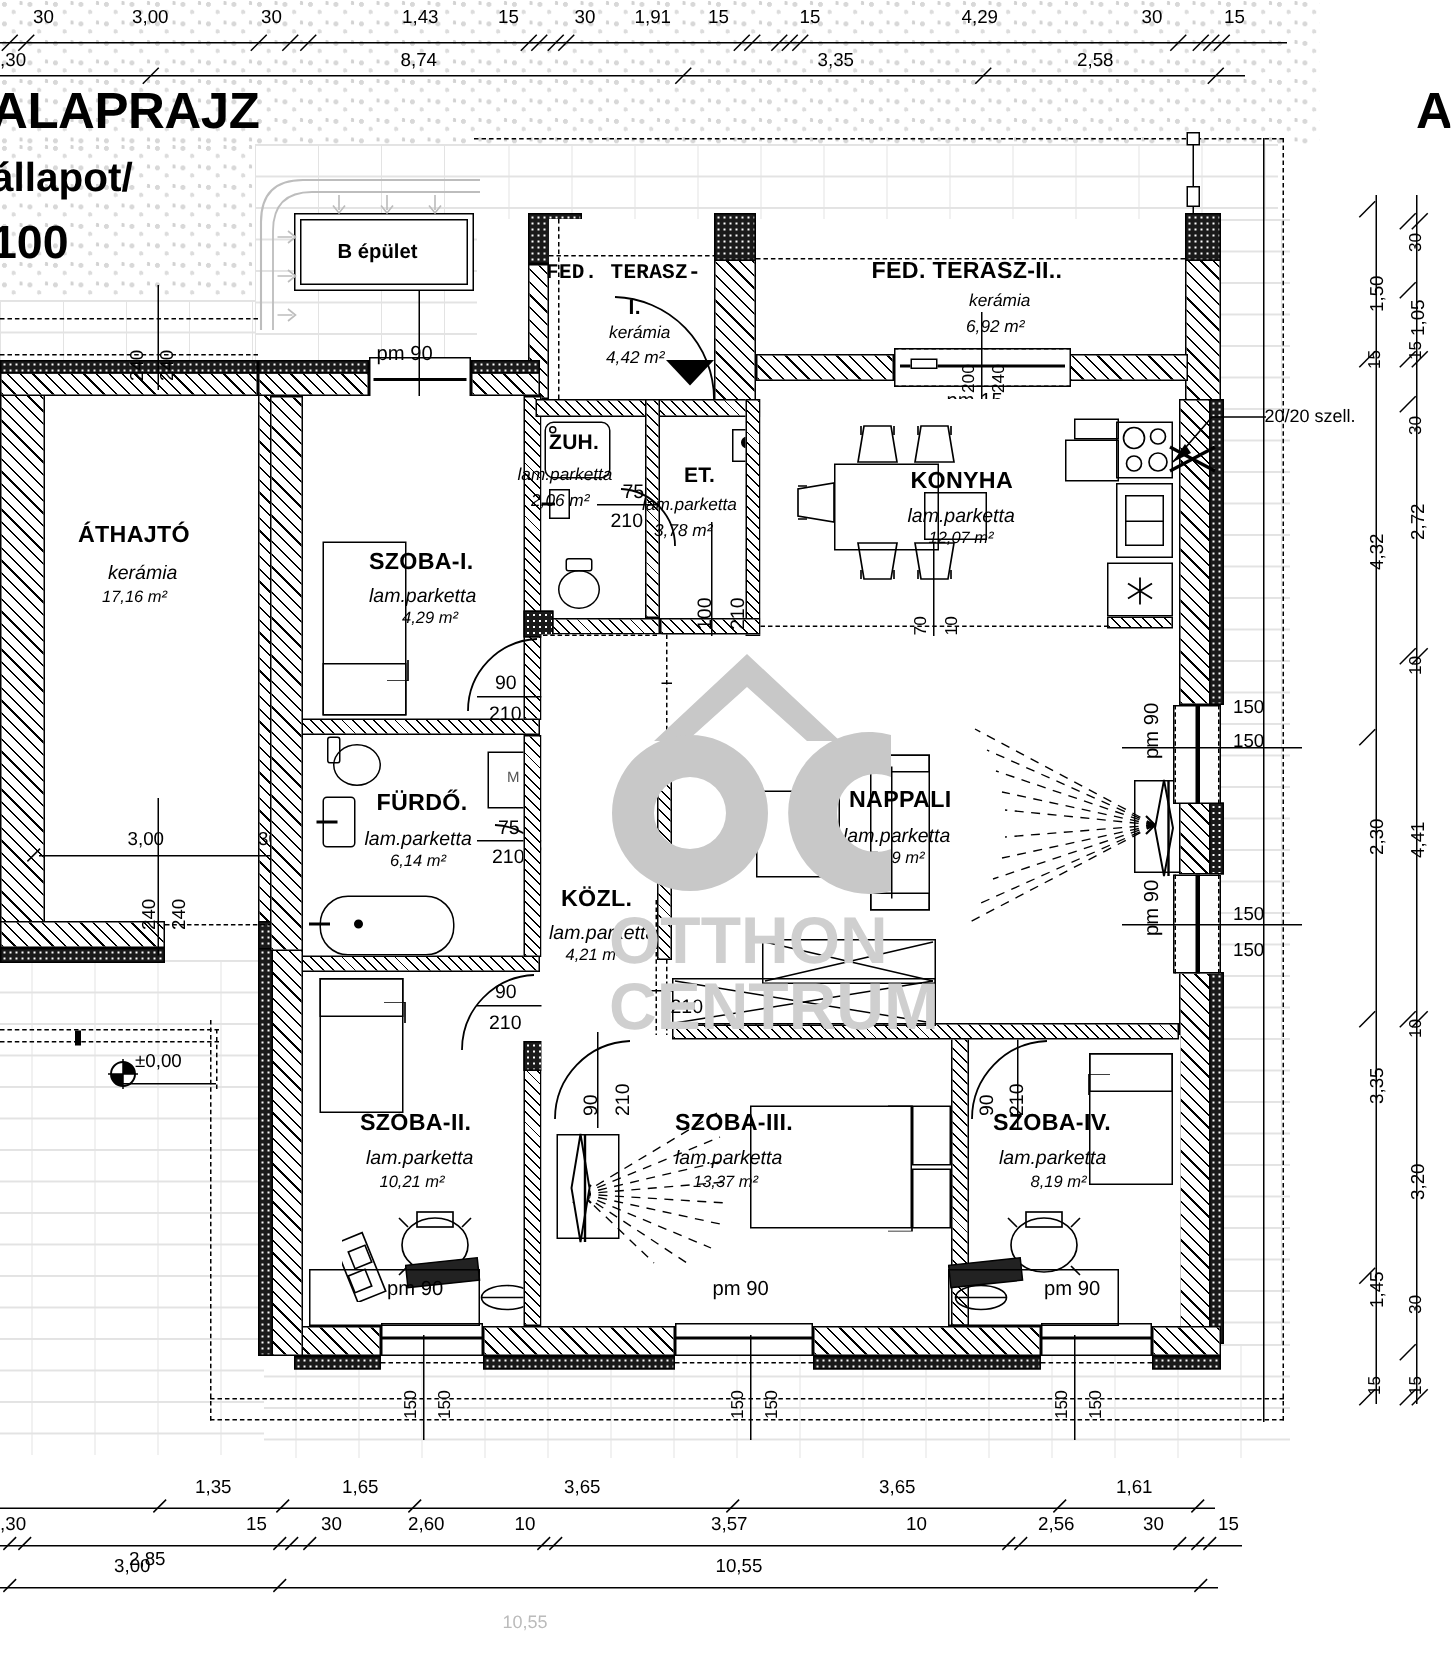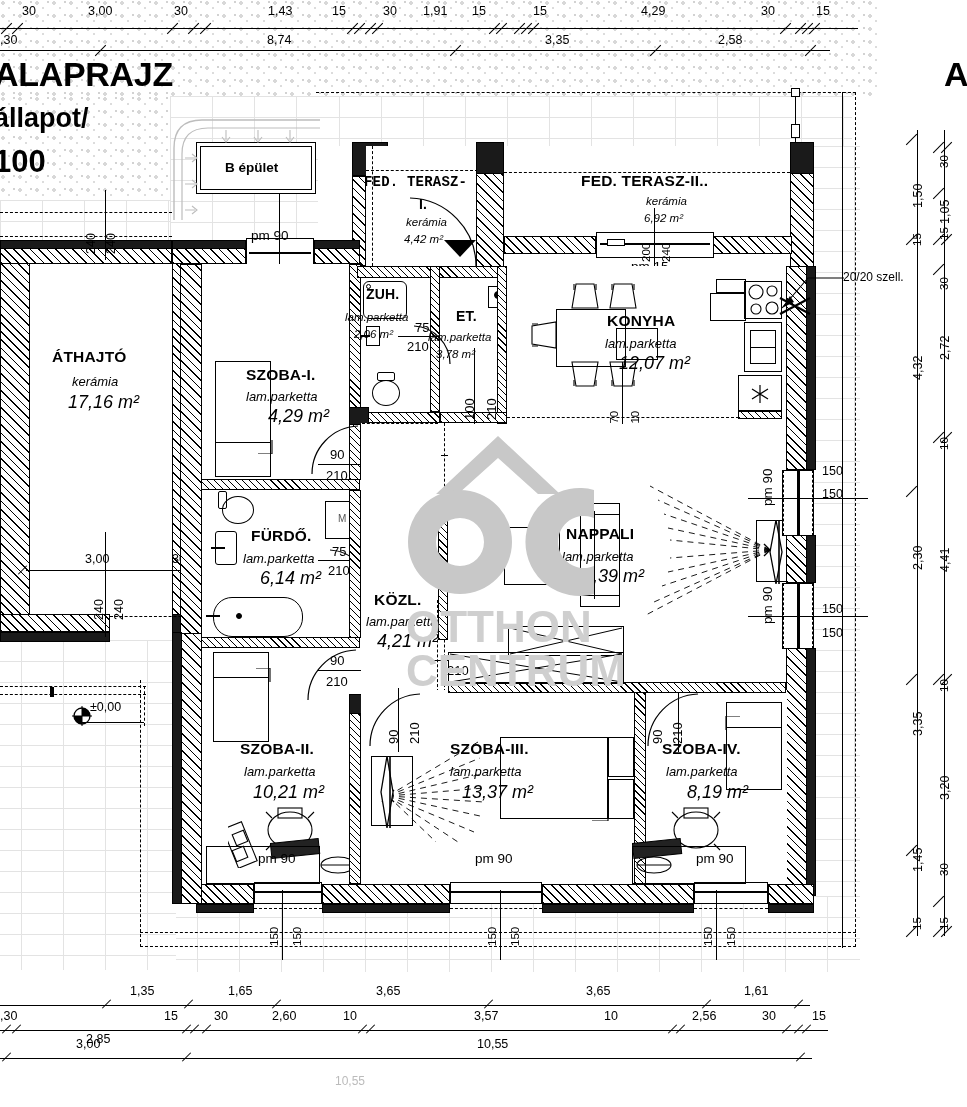--- a/index.html
+++ b/index.html
@@ -84,21 +84,21 @@
     letter-spacing: .2px;
   }
   .room-name.sm { font-size: 14px; }
   .room-mat {
     font-style: italic;
     font-size: 13px;
   }
   .room-mat.sm { font-size: 11.5px; }
   .room-area {
     font-style: italic;
-    font-size: 18px;
+    font-size: 11px;
   }
   .room-area.sm { font-size: 11.5px; }
   .dim { font-size: 12.5px; }
   .dimv {
     font-size: 12.5px;
     transform-origin: 0 0;
     transform: rotate(-90deg);
   }
   .dimv.s { font-size: 11.5px; }
   .opening { font-size: 13px; }

